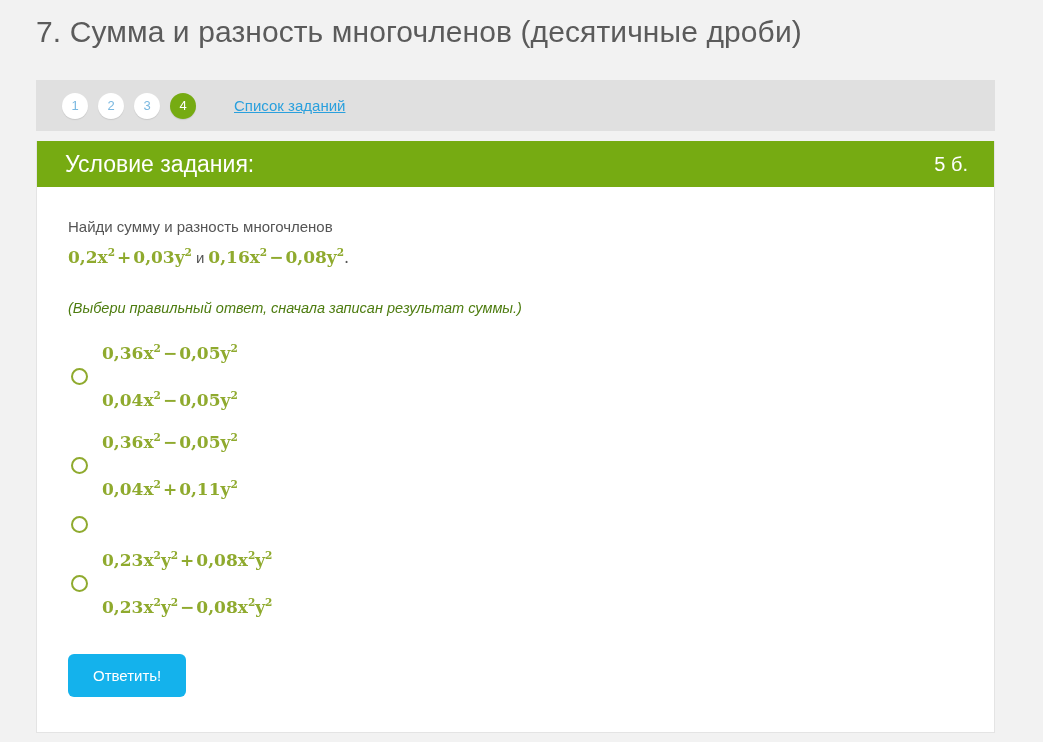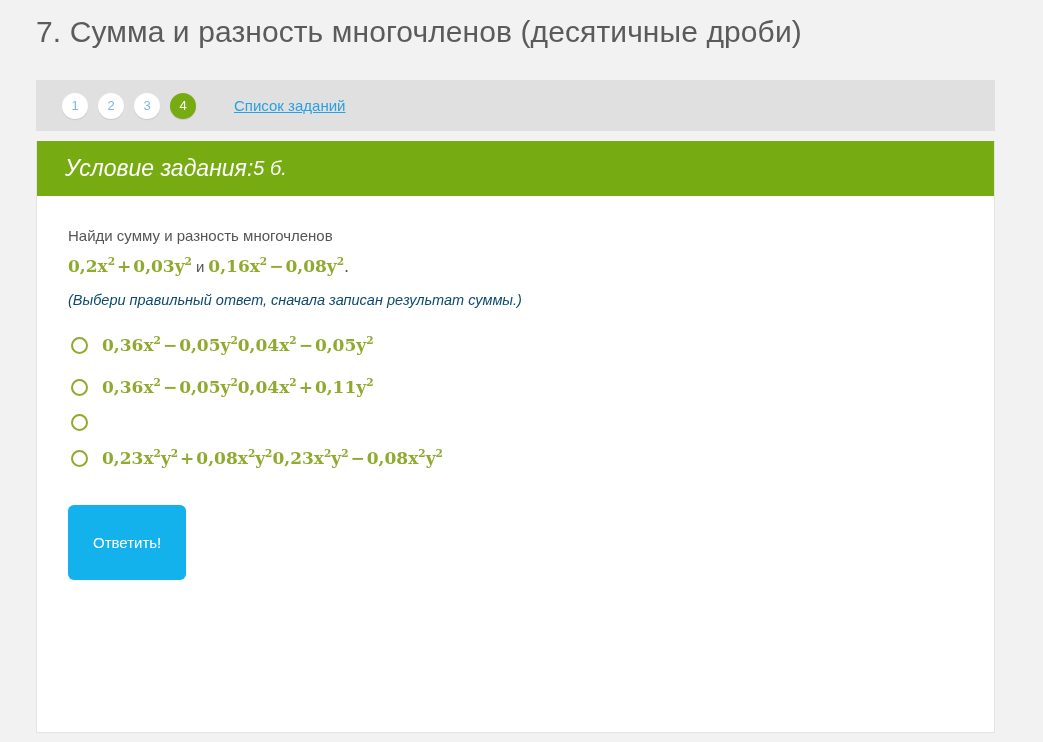--- a/index.html
+++ b/index.html
@@ -63,28 +63,27 @@
     left: 36px;
     top: 141px;
     width: 959px;
     height: 592px;
     background: #ffffff;
     border: 1px solid #e4e4e4;
     border-top: none;
     box-sizing: border-box;
   }
   .card-header {
-    height: 55px;
+    height: 46px;
     background: #76ab12;
     display: flex;
     align-items: center;
-    justify-content: flex-start;
+    justify-content: space-between;
     padding: 0 26px 0 28px;
     box-sizing: border-box;
-    font-style: italic;
   }
   .card-header .title {
     color: #ffffff;
     font-size: 23px;
     font-weight: 400;
   }
   .card-header .points {
     color: #ffffff;
     font-size: 20px;
   }
@@ -118,22 +117,22 @@
     padding: 0 4px;
   }
   .dot {
     font-family: "DejaVu Serif", serif;
     color: #555555;
     font-weight: normal;
   }
   .hint {
     font-style: italic;
     font-size: 14.5px;
-    color: #0c4a6e;
-    margin-top: 14px;
+    color: #4d7c0f;
+    margin-top: 31px;
   }
   .options {
     margin-top: 22px;
   }
   .option {
     display: flex;
     align-items: center;
     margin-bottom: 12px;
     cursor: pointer;
   }
@@ -147,36 +146,36 @@
     margin-left: 3px;
     margin-right: 14px;
     background: #ffffff;
   }
   .radio.big {
     width: 19px;
     height: 19px;
     margin-left: 2px;
     margin-right: 9px;
   }
-  .option-lines { display: flex; flex-direction: row; }
+  .option-lines { display: flex; flex-direction: column; gap: 17px; }
   .option-lines .math-row { line-height: 30px; }
   .plain-option {
     font-size: 15.5px;
     color: #8faa2e;
     font-family: "Liberation Sans", sans-serif;
   }
   .submit-row { margin-top: 32px; }
   .submit-btn {
     display: inline-block;
     background: #14b2ec;
     color: #ffffff;
     font-size: 15px;
     border: none;
     border-radius: 6px;
-    padding: 29px 25px;
+    padding: 13px 25px;
     cursor: pointer;
     font-family: "Liberation Sans", sans-serif;
   }
 </style>
 </head>
 <body>
 
 <div class="page-title">7. Сумма и разность многочленов (десятичные дроби)</div>
 
 <div class="pagination-bar">

